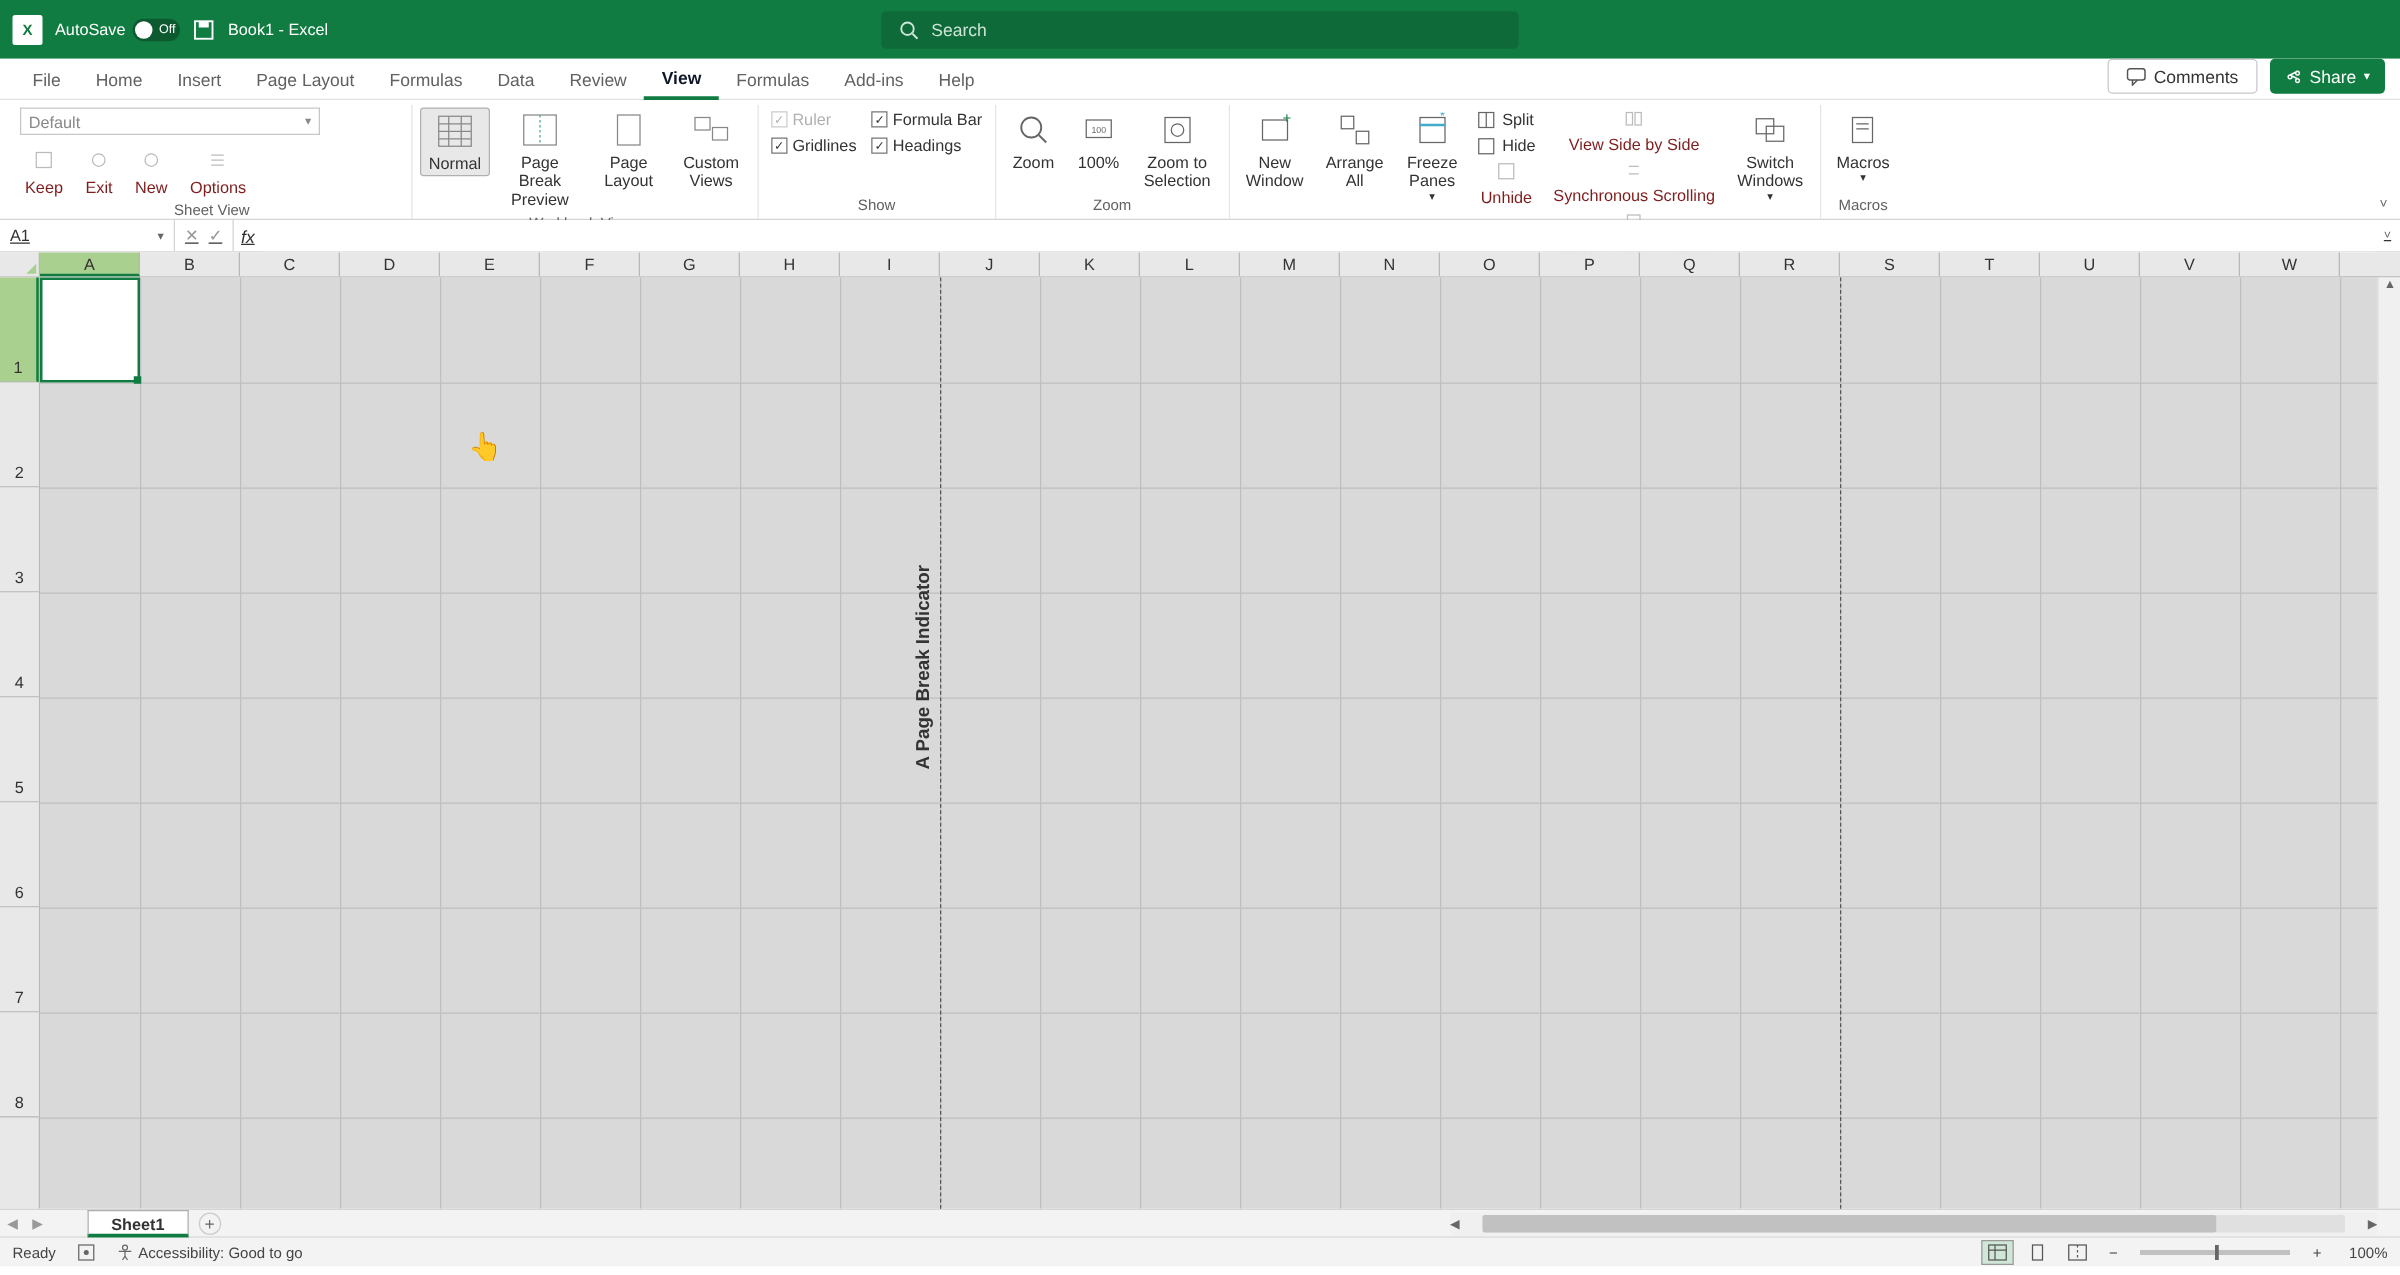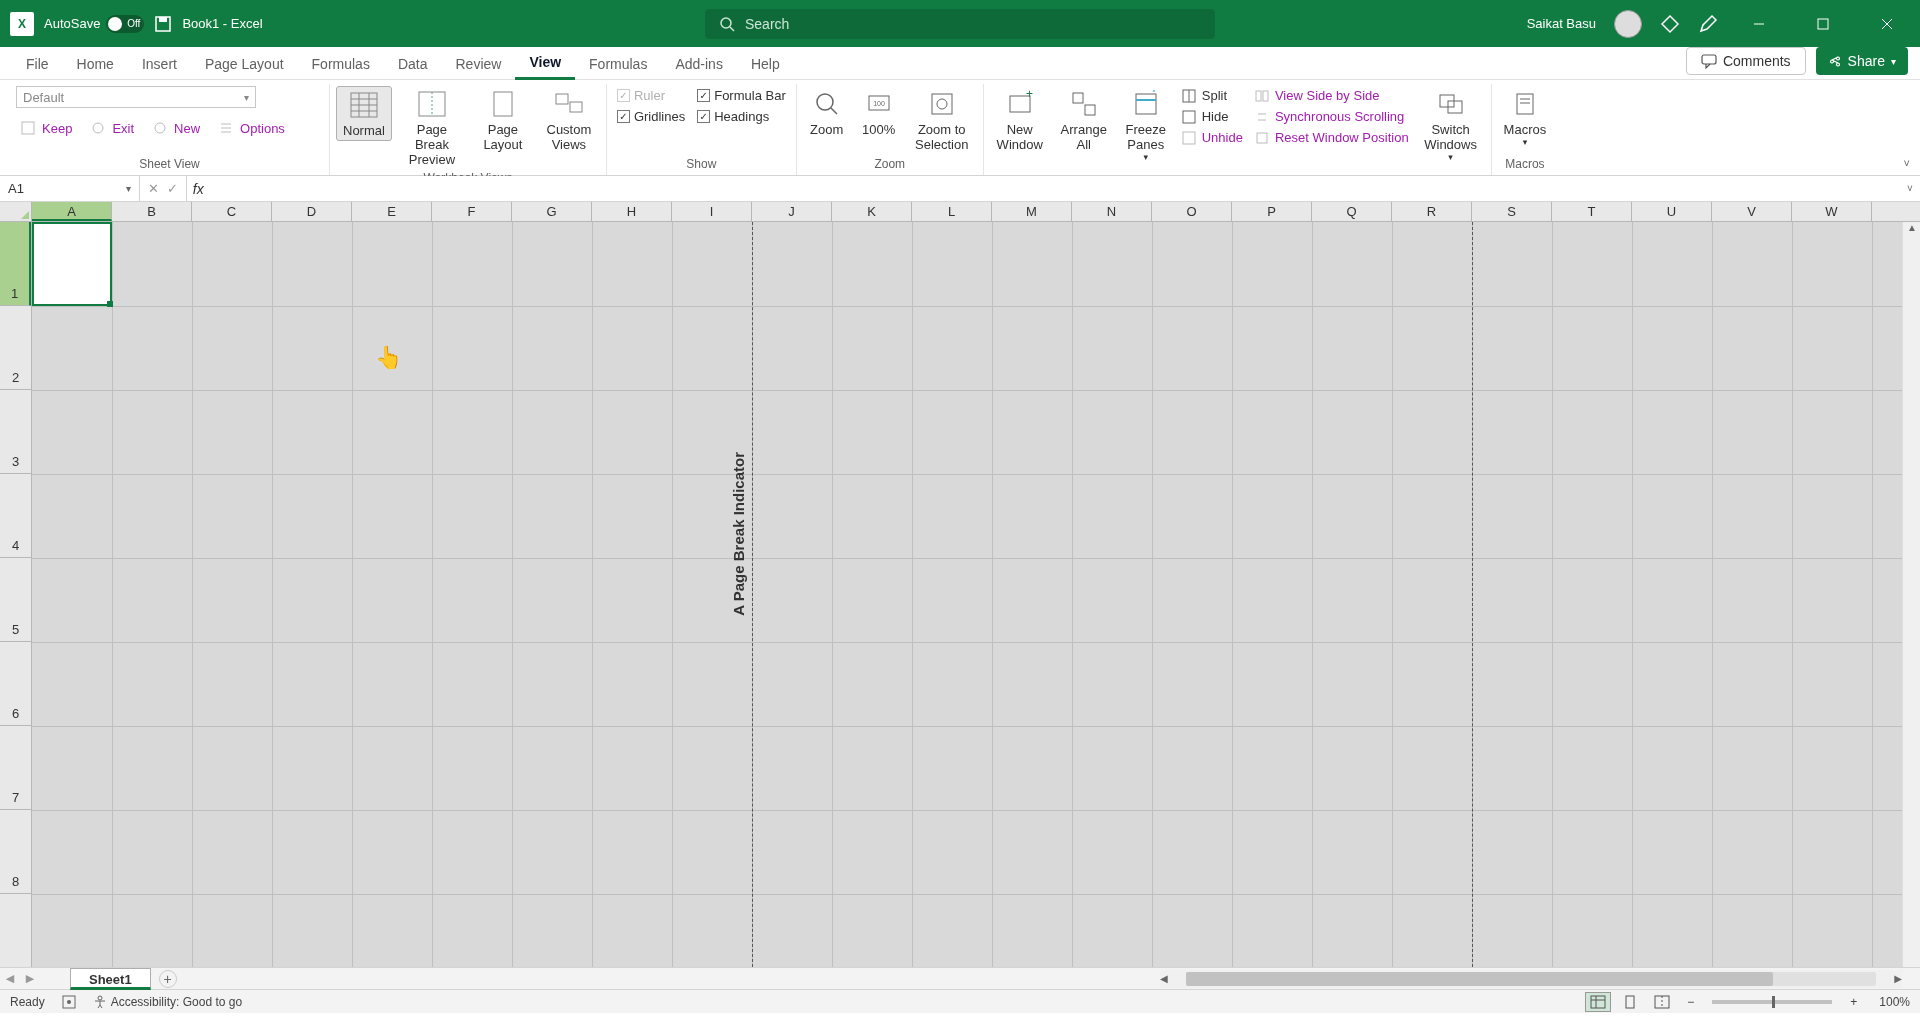--- a/index.html
+++ b/index.html
@@ -31,32 +31,32 @@
 
 .ribbon { height: 96px; background: #fff; border-bottom: 1px solid #d4d4d4; display: flex; padding: 4px 10px 0; }
 .rgroup { display: flex; flex-direction: column; border-right: 1px solid #e5e5e5; padding: 0 6px; }
 .rgroup-body { flex: 1; display: flex; align-items: flex-start; gap: 4px; padding-top: 2px; }
 .rgroup-label { text-align: center; font-size: 12px; color: #616161; padding: 2px 0 4px; }
 .big-btn { display: flex; flex-direction: column; align-items: center; justify-content: flex-start; padding: 2px 6px; font-size: 13px; color: #333; text-align: center; min-width: 48px; cursor: pointer; }
 .big-btn.active { background: #e8e8e8; border: 1px solid #b0b0b0; border-radius: 3px; }
 .big-btn .icon-box { width: 32px; height: 32px; display: flex; align-items: center; justify-content: center; margin-bottom: 2px; }
 .small-stack { display: flex; flex-direction: column; gap: 2px; justify-content: center; }
 .small-btn { display: flex; align-items: center; gap: 6px; padding: 2px 4px; font-size: 13px; cursor: pointer; white-space: nowrap; }
-.small-btn.disabled { color: #a21caf; }
+.small-btn.disabled { color: #7f1d1d; flex-direction: column; }
 .check-row { display: flex; align-items: center; gap: 4px; font-size: 13px; padding: 2px 4px; white-space: nowrap; }
 .check-row.disabled { color: #b0b0b0; }
 .check-box { width: 13px; height: 13px; border: 1px solid #767676; display: inline-flex; align-items: center; justify-content: center; font-size: 10px; background: #fff; }
 .check-box.disabled { border-color: #ccc; }
 .sheetview-sel { width: 240px; height: 22px; border: 1px solid #c7c7c7; background: #fff; color: #888; padding: 0 6px; display: flex; align-items: center; position: relative; }
 .sheetview-sel::after { content: "▾"; position: absolute; right: 6px; color: #888; font-size: 10px; }
 .sv-btns { display: flex; gap: 10px; margin-top: 6px; }
 .collapse-caret { position: absolute; right: 10px; bottom: 6px; font-size: 11px; color: #666; }
 
 
-.formula-bar { height: 26px; border-bottom: 1px solid #d4d4d4; display: flex; align-items: stretch; background: #fff; position: relative; }
+.formula-bar { height: 26px; border-bottom: 1px solid #d4d4d4; display: flex; align-items: stretch; background: #fff; position: relative; text-decoration: underline; }
 .name-box { width: 140px; border-right: 1px solid #d4d4d4; display: flex; align-items: center; padding: 0 8px; font-size: 13px; position: relative; }
 .name-box::after { content: "▾"; position: absolute; right: 8px; font-size: 10px; color: #666; }
 .fx-btns { display: flex; align-items: center; padding: 0 8px; gap: 8px; color: #999; border-right: 1px solid #d4d4d4; }
 .fx-label { font-style: italic; font-size: 14px; padding: 0 6px; display: flex; align-items: center; }
 .fx-input { flex: 1; border: none; padding: 0 8px; }
 .fx-expand { width: 20px; display: flex; align-items: center; justify-content: center; color: #666; font-size: 10px; }
 
 
 .sheet-area { position: relative; height: 765px; background: #fff; }
 .col-headers { display: flex; height: 20px; background: #e8e8e8; border-bottom: 1px solid #b7b7b7; }
@@ -121,46 +121,20 @@
         </svg>
     </div>
     <span class="doc-title">Book1  -  Excel</span>
   </div>
   <div class="search-box">
     <svg width="16" height="16" viewBox="0 0 16 16">
         <circle cx="7" cy="7" r="5" fill="none" stroke="#cde5d6" stroke-width="1.5"></circle>
         <line x1="11" y1="11" x2="15" y2="15" stroke="#cde5d6" stroke-width="1.5"></line>
       </svg>
     <span>Search</span>
-  </div>
-  <div class="title-right">
-    <span class="user-name">Saikat Basu</span>
-    <div class="avatar"></div>
-    <svg width="20" height="20" viewBox="0 0 20 20">
-        <path d="M10 2 L18 10 L10 18 L2 10 Z" fill="none" stroke="#fff" stroke-width="1.5"></path>
-      </svg>
-    <svg width="20" height="20" viewBox="0 0 20 20">
-        <path d="M3 17 L5 11 L14 2 L18 6 L9 15 Z" fill="none" stroke="#fff" stroke-width="1.5"></path>
-      </svg>
-    <div class="win-btn">
-        <svg width="12" height="12">
-          <line x1="1" y1="6" x2="11" y2="6" stroke="#fff" stroke-width="1"></line>
-        </svg>
-      </div>
-    <div class="win-btn">
-        <svg width="12" height="12">
-          <rect x="1" y="1" width="10" height="10" fill="none" stroke="#fff" stroke-width="1"></rect>
-        </svg>
-      </div>
-    <div class="win-btn">
-        <svg width="12" height="12">
-          <line x1="1" y1="1" x2="11" y2="11" stroke="#fff" stroke-width="1"></line>
-          <line x1="11" y1="1" x2="1" y2="11" stroke="#fff" stroke-width="1"></line>
-        </svg>
-      </div>
   </div>
 </div>
 
 <div class="ribbon-tabs">
   <div class="tab">File</div>
   <div class="tab">Home</div>
   <div class="tab">Insert</div>
   <div class="tab">Page Layout</div>
   <div class="tab">Formulas</div>
   <div class="tab">Data</div>

